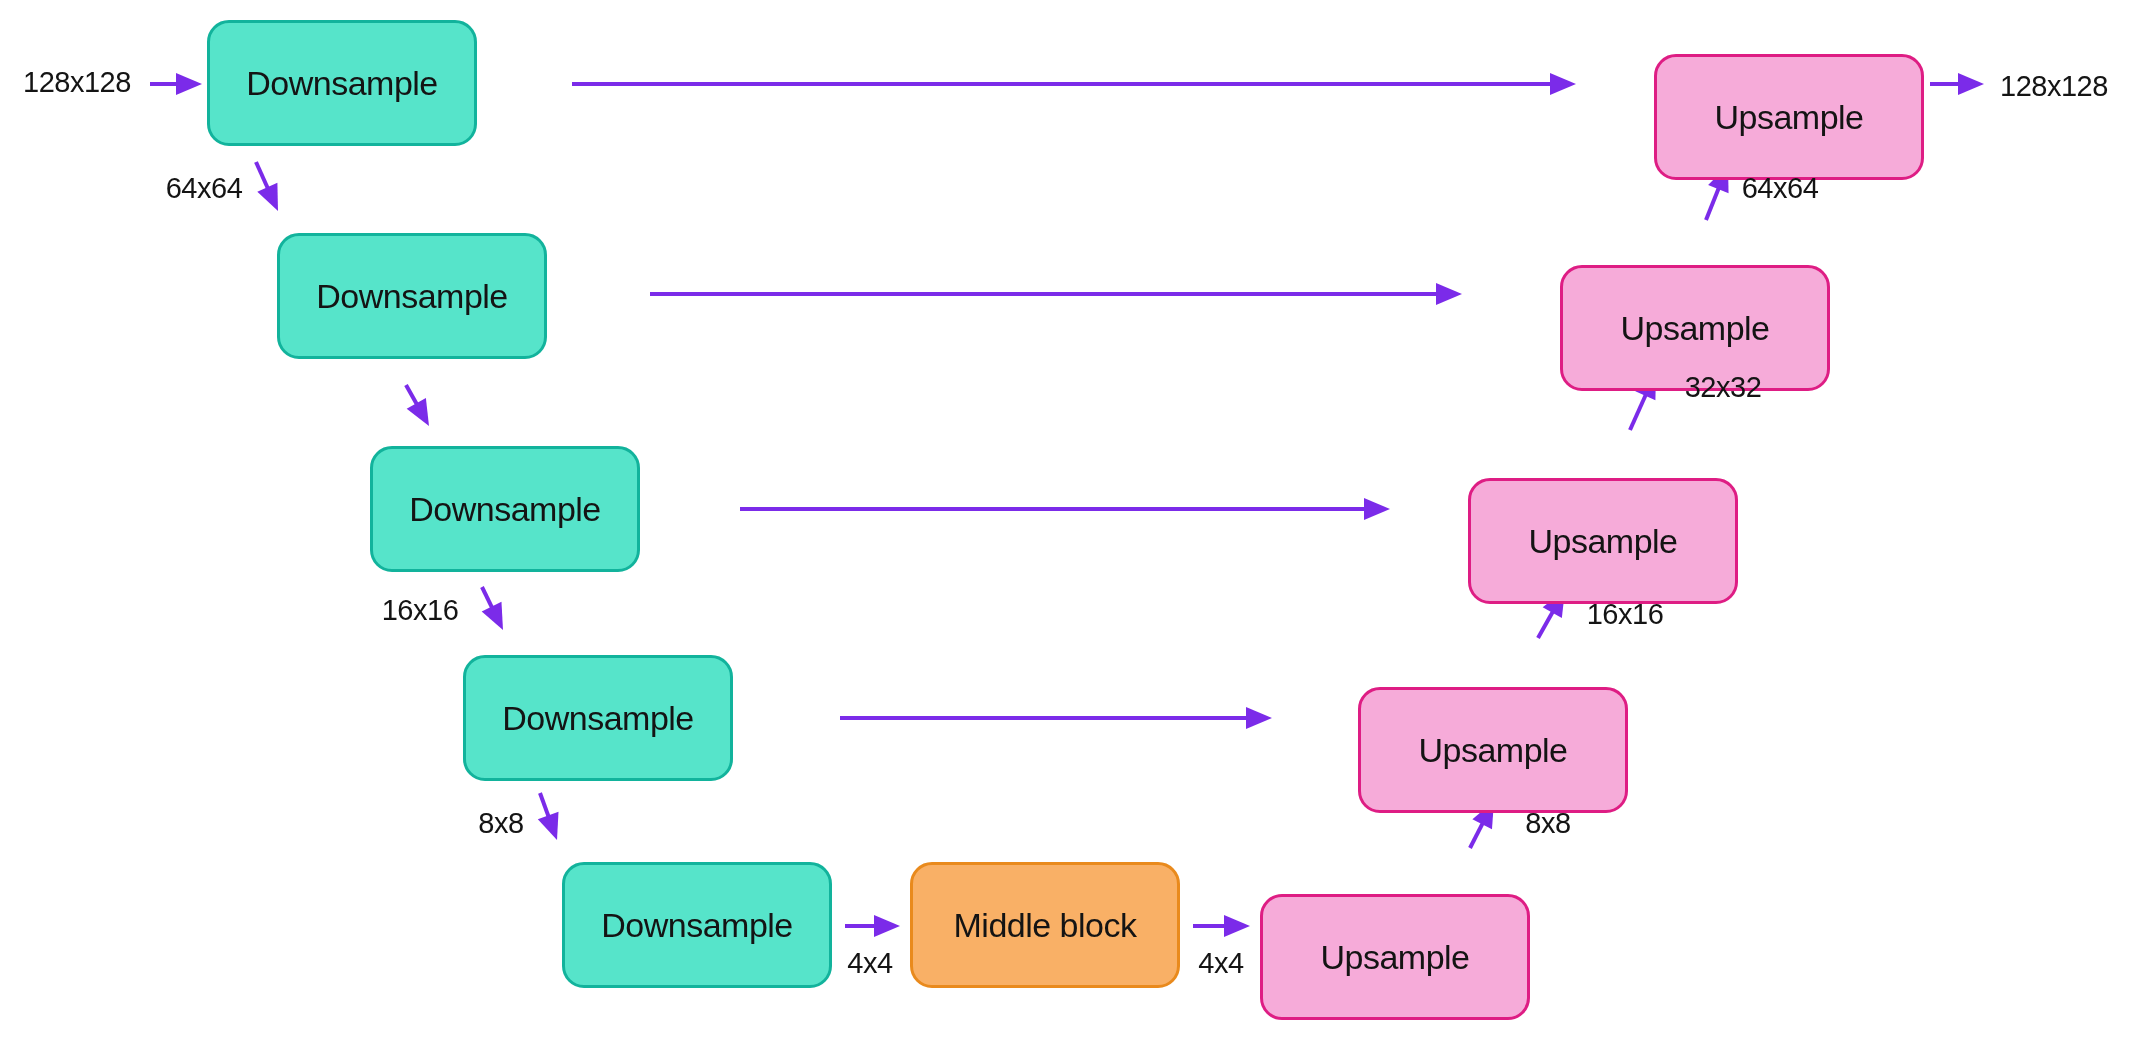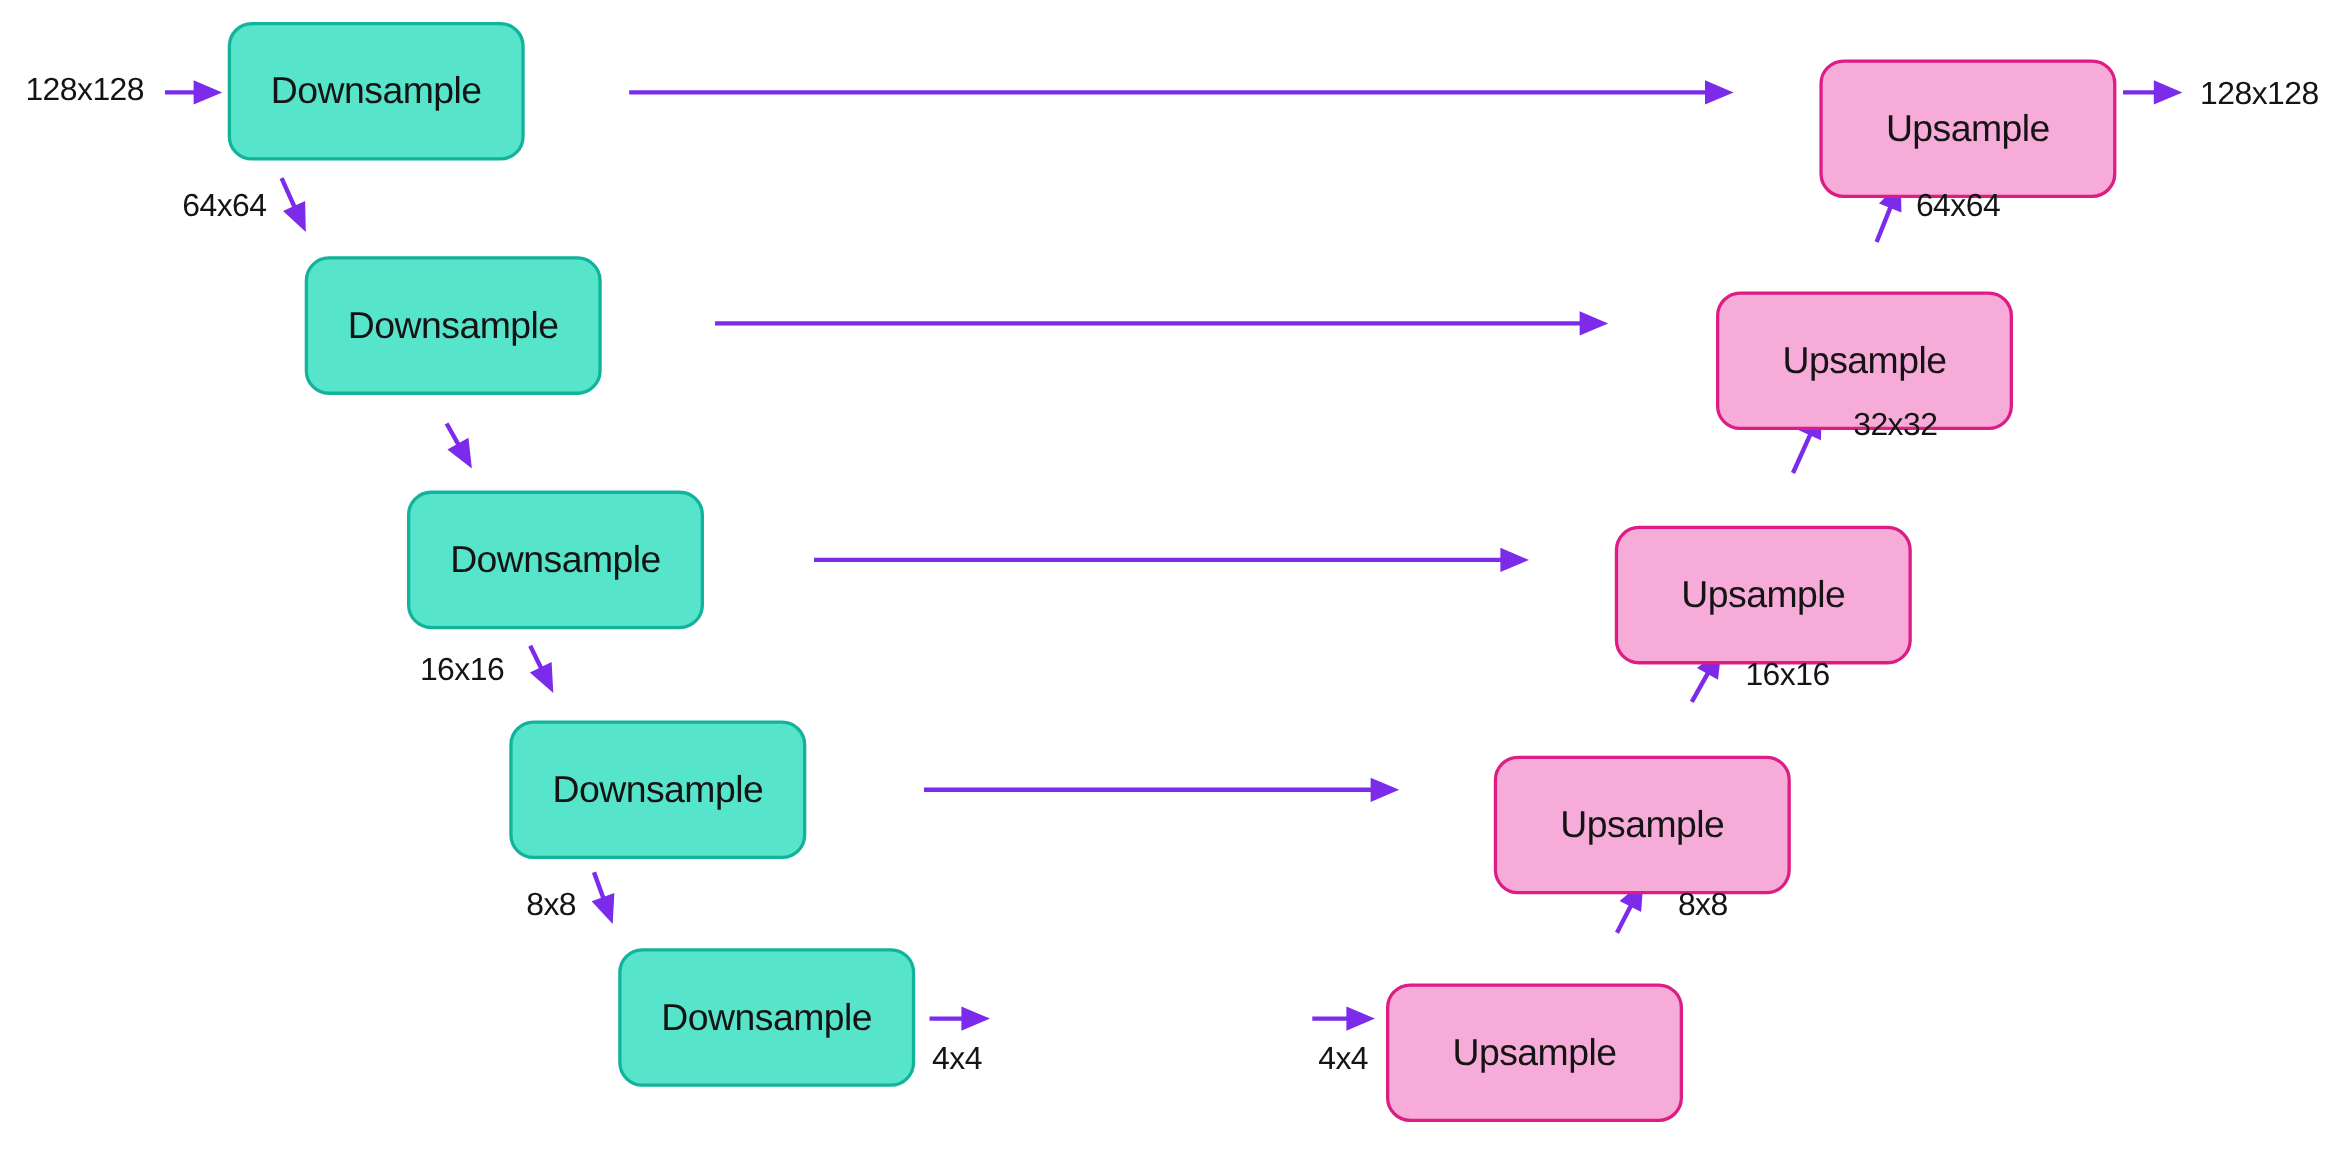--- a/index.html
+++ b/index.html
@@ -114,20 +114,21 @@
       <g>
         <line x1="1706" y1="220" x2="1720.572186472918" y2="183.56953381770518" stroke="#7B2BE9" stroke-width="4"></line>
         <polygon points="1728,165 1728.557086014531,193.22569140291188 1708.1305988150555,185.05509652312162" fill="#7B2BE9"></polygon>
       </g>
     </svg>
 <div class="node encoder" style="left: 207px; top: 20px; width: 270px; height: 126px;">Downsample</div>
     <div class="node encoder" style="left: 277px; top: 233px; width: 270px; height: 126px;">Downsample</div>
     <div class="node encoder" style="left: 370px; top: 446px; width: 270px; height: 126px;">Downsample</div>
     <div class="node encoder" style="left: 463px; top: 655px; width: 270px; height: 126px;">Downsample</div>
     <div class="node encoder" style="left: 562px; top: 862px; width: 270px; height: 126px;">Downsample</div>
+    <div class="node bottleneck" style="left: 910px; top: 862px; width: 270px; height: 126px;">Middle block</div>
     <div class="node decoder" style="left: 1260px; top: 862px; width: 270px; height: 126px;">Upsample</div>
     <div class="node decoder" style="left: 1358px; top: 655px; width: 270px; height: 126px;">Upsample</div>
     <div class="node decoder" style="left: 1468px; top: 446px; width: 270px; height: 126px;">Upsample</div>
     <div class="node decoder" style="left: 1560px; top: 233px; width: 270px; height: 126px;">Upsample</div>
     <div class="node decoder" style="left: 1654px; top: 22px; width: 270px; height: 126px;">Upsample</div>
     <div class="dim-label" style="left: 77px; top: 82px;">128x128</div>
     <div class="dim-label" style="left: 204px; top: 188px;">64x64</div>
     <div class="dim-label" style="left: 420px; top: 610px;">16x16</div>
     <div class="dim-label" style="left: 501px; top: 823px;">8x8</div>
     <div class="dim-label" style="left: 870px; top: 963px;">4x4</div>

